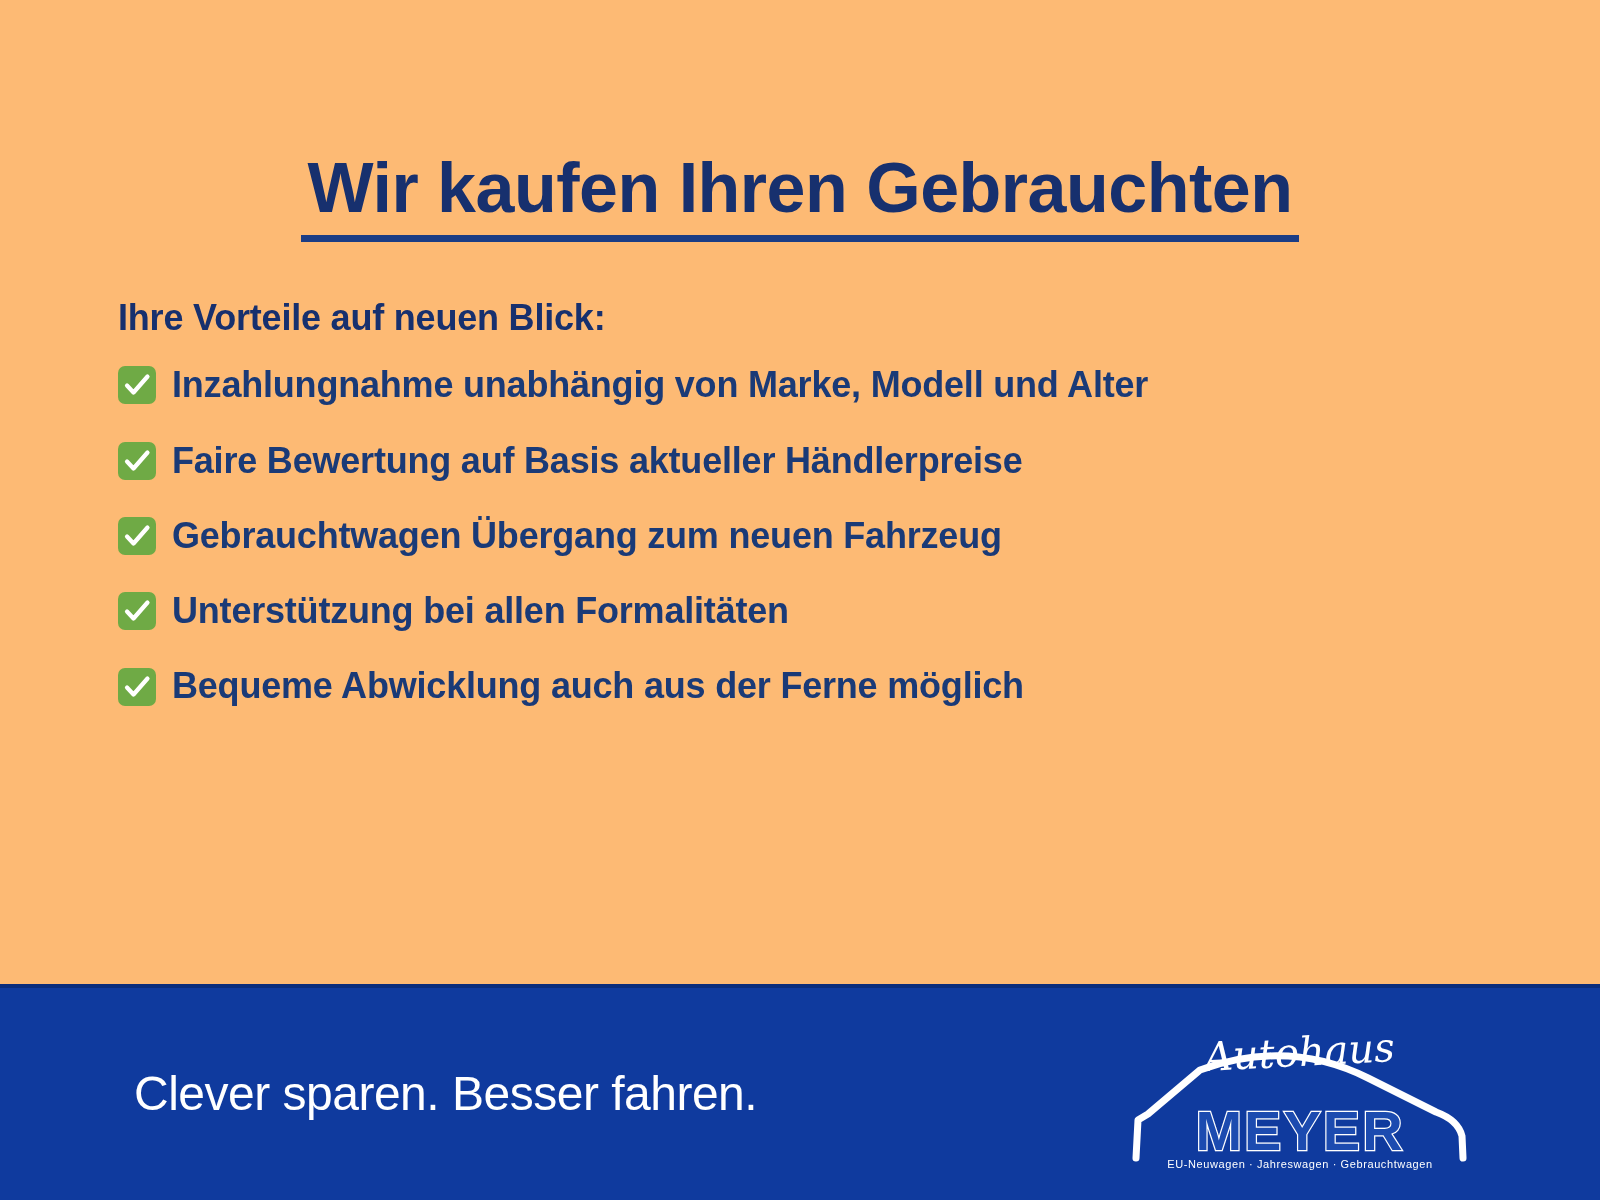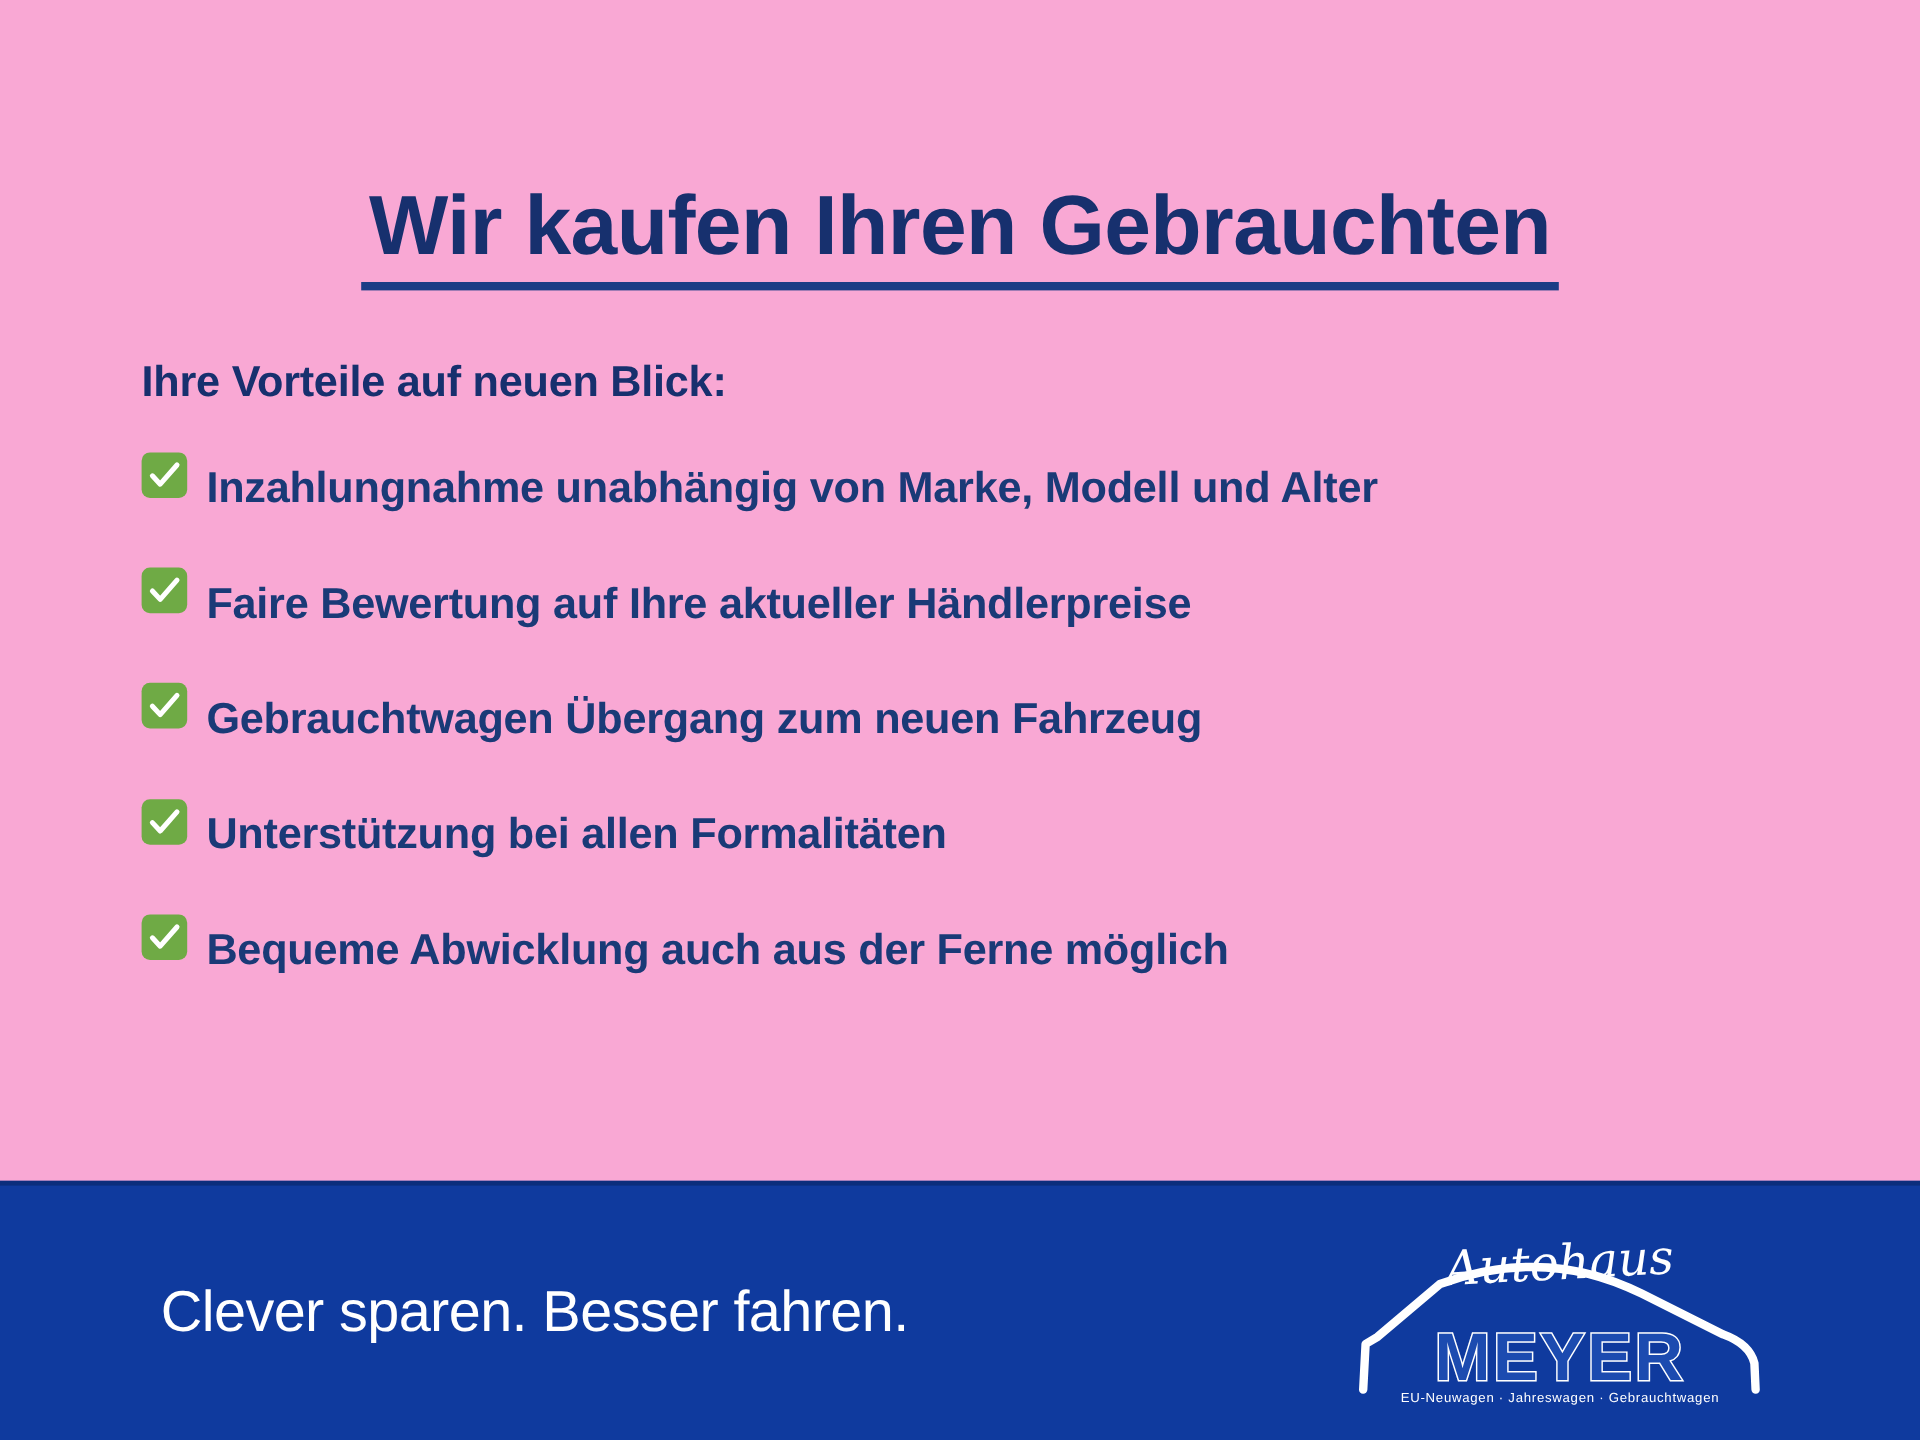--- a/index.html
+++ b/index.html
@@ -8,21 +8,21 @@
     padding: 0;
     background: #ffffff;
   }
   body {
     font-family: "Liberation Sans", sans-serif;
   }
   #page {
     position: relative;
     width: 1600px;
     height: 1200px;
-    background: #f9a8d4;
+    background: #fdba74;
     overflow: hidden;
   }
 
   
   .headline-wrap {
     position: absolute;
     left: 0;
     top: 104px;
     width: 1600px;
     text-align: center;
@@ -82,21 +82,20 @@
     width: 30px;
     height: 30px;
   }
   .benefit-text {
     font-size: 36px;
     font-weight: 700;
     color: #1A3A77;
     line-height: 1.12;
     letter-spacing: -0.2px;
     white-space: nowrap;
-    margin-top: 21px;
   }
 
   
   .footer-band {
     position: absolute;
     left: 0;
     top: 984px;
     width: 1600px;
     height: 216px;
     background: #0F3A9E;
@@ -167,21 +166,21 @@
         </span>
         <span class="benefit-text">Inzahlungnahme unabhängig von Marke, Modell und Alter</span>
       </li>
 
       <li class="benefit-item">
         <span class="check-box">
           <svg viewBox="0 0 30 30" aria-hidden="true">
             <path d="M5 15.5 L11.5 22.5 L25.5 6.5" fill="none" stroke="#FFFFFF" stroke-width="4.2" stroke-linecap="round" stroke-linejoin="round"></path>
           </svg>
         </span>
-        <span class="benefit-text">Faire Bewertung auf Ihre aktueller Händlerpreise</span>
+        <span class="benefit-text">Faire Bewertung auf Basis aktueller Händlerpreise</span>
       </li>
 
       <li class="benefit-item">
         <span class="check-box">
           <svg viewBox="0 0 30 30" aria-hidden="true">
             <path d="M5 15.5 L11.5 22.5 L25.5 6.5" fill="none" stroke="#FFFFFF" stroke-width="4.2" stroke-linecap="round" stroke-linejoin="round"></path>
           </svg>
         </span>
         <span class="benefit-text">Gebrauchtwagen Übergang zum neuen Fahrzeug</span>
       </li>

